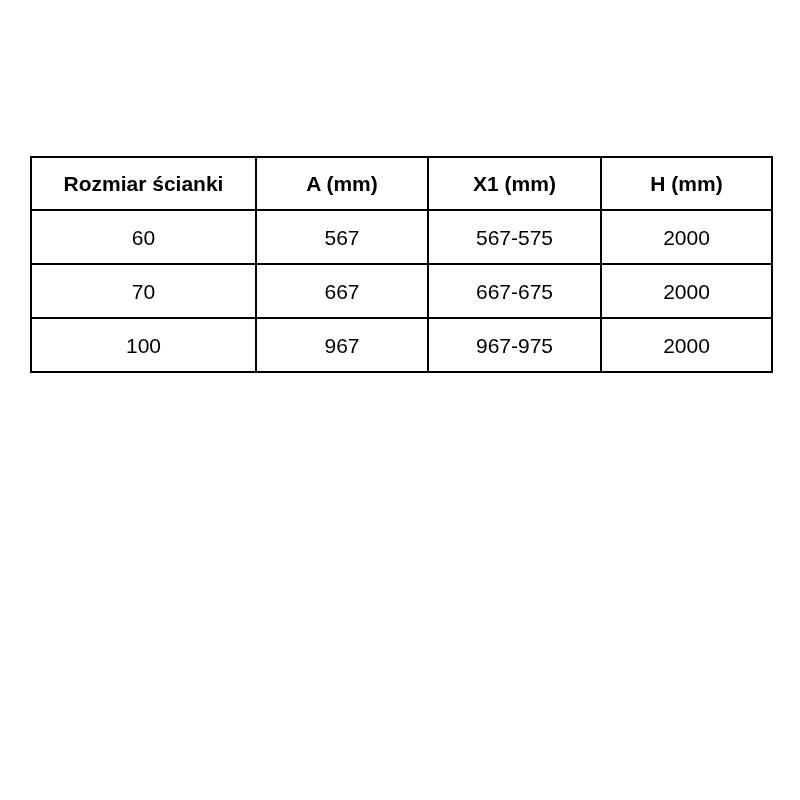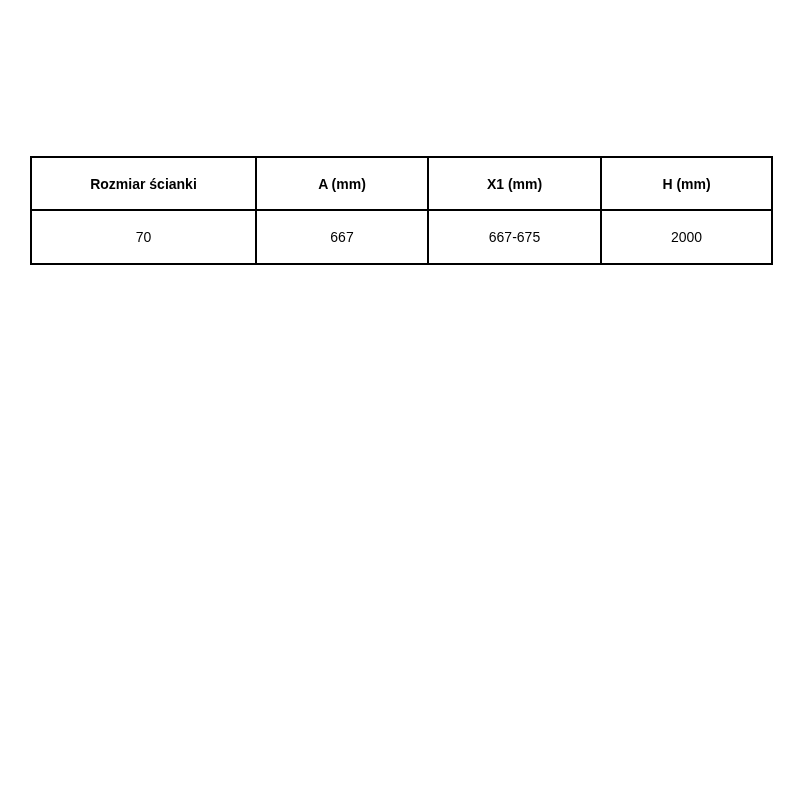--- a/index.html
+++ b/index.html
@@ -23,21 +23,21 @@
     width: 741px;
     border-collapse: collapse;
     table-layout: fixed;
     background: #ffffff;
   }
   table.size-table th,
   table.size-table td {
     border: 2px solid #000000;
     text-align: center;
     vertical-align: middle;
-    font-size: 14px;
+    font-size: 21px;
     line-height: 1;
     padding: 0;
     overflow: hidden;
     white-space: nowrap;
   }
   table.size-table th {
     font-weight: bold;
     height: 53px;
   }
   table.size-table td {
@@ -63,20 +63,32 @@
     <thead>
       <tr>
         <th>Rozmiar ścianki</th>
         <th>A (mm)</th>
         <th>X1 (mm)</th>
         <th>H (mm)</th>
       </tr>
     </thead>
     <tbody id="table-body">
         <tr>
+          <td>60</td>
+          <td>567</td>
+          <td>567-575</td>
+          <td>2000</td>
+        </tr>
+        <tr>
           <td>70</td>
           <td>667</td>
           <td>667-675</td>
+          <td>2000</td>
+        </tr>
+        <tr>
+          <td>100</td>
+          <td>967</td>
+          <td>967-975</td>
           <td>2000</td>
         </tr>
       </tbody>
   </table>
 </div>
 
 </body></html>

